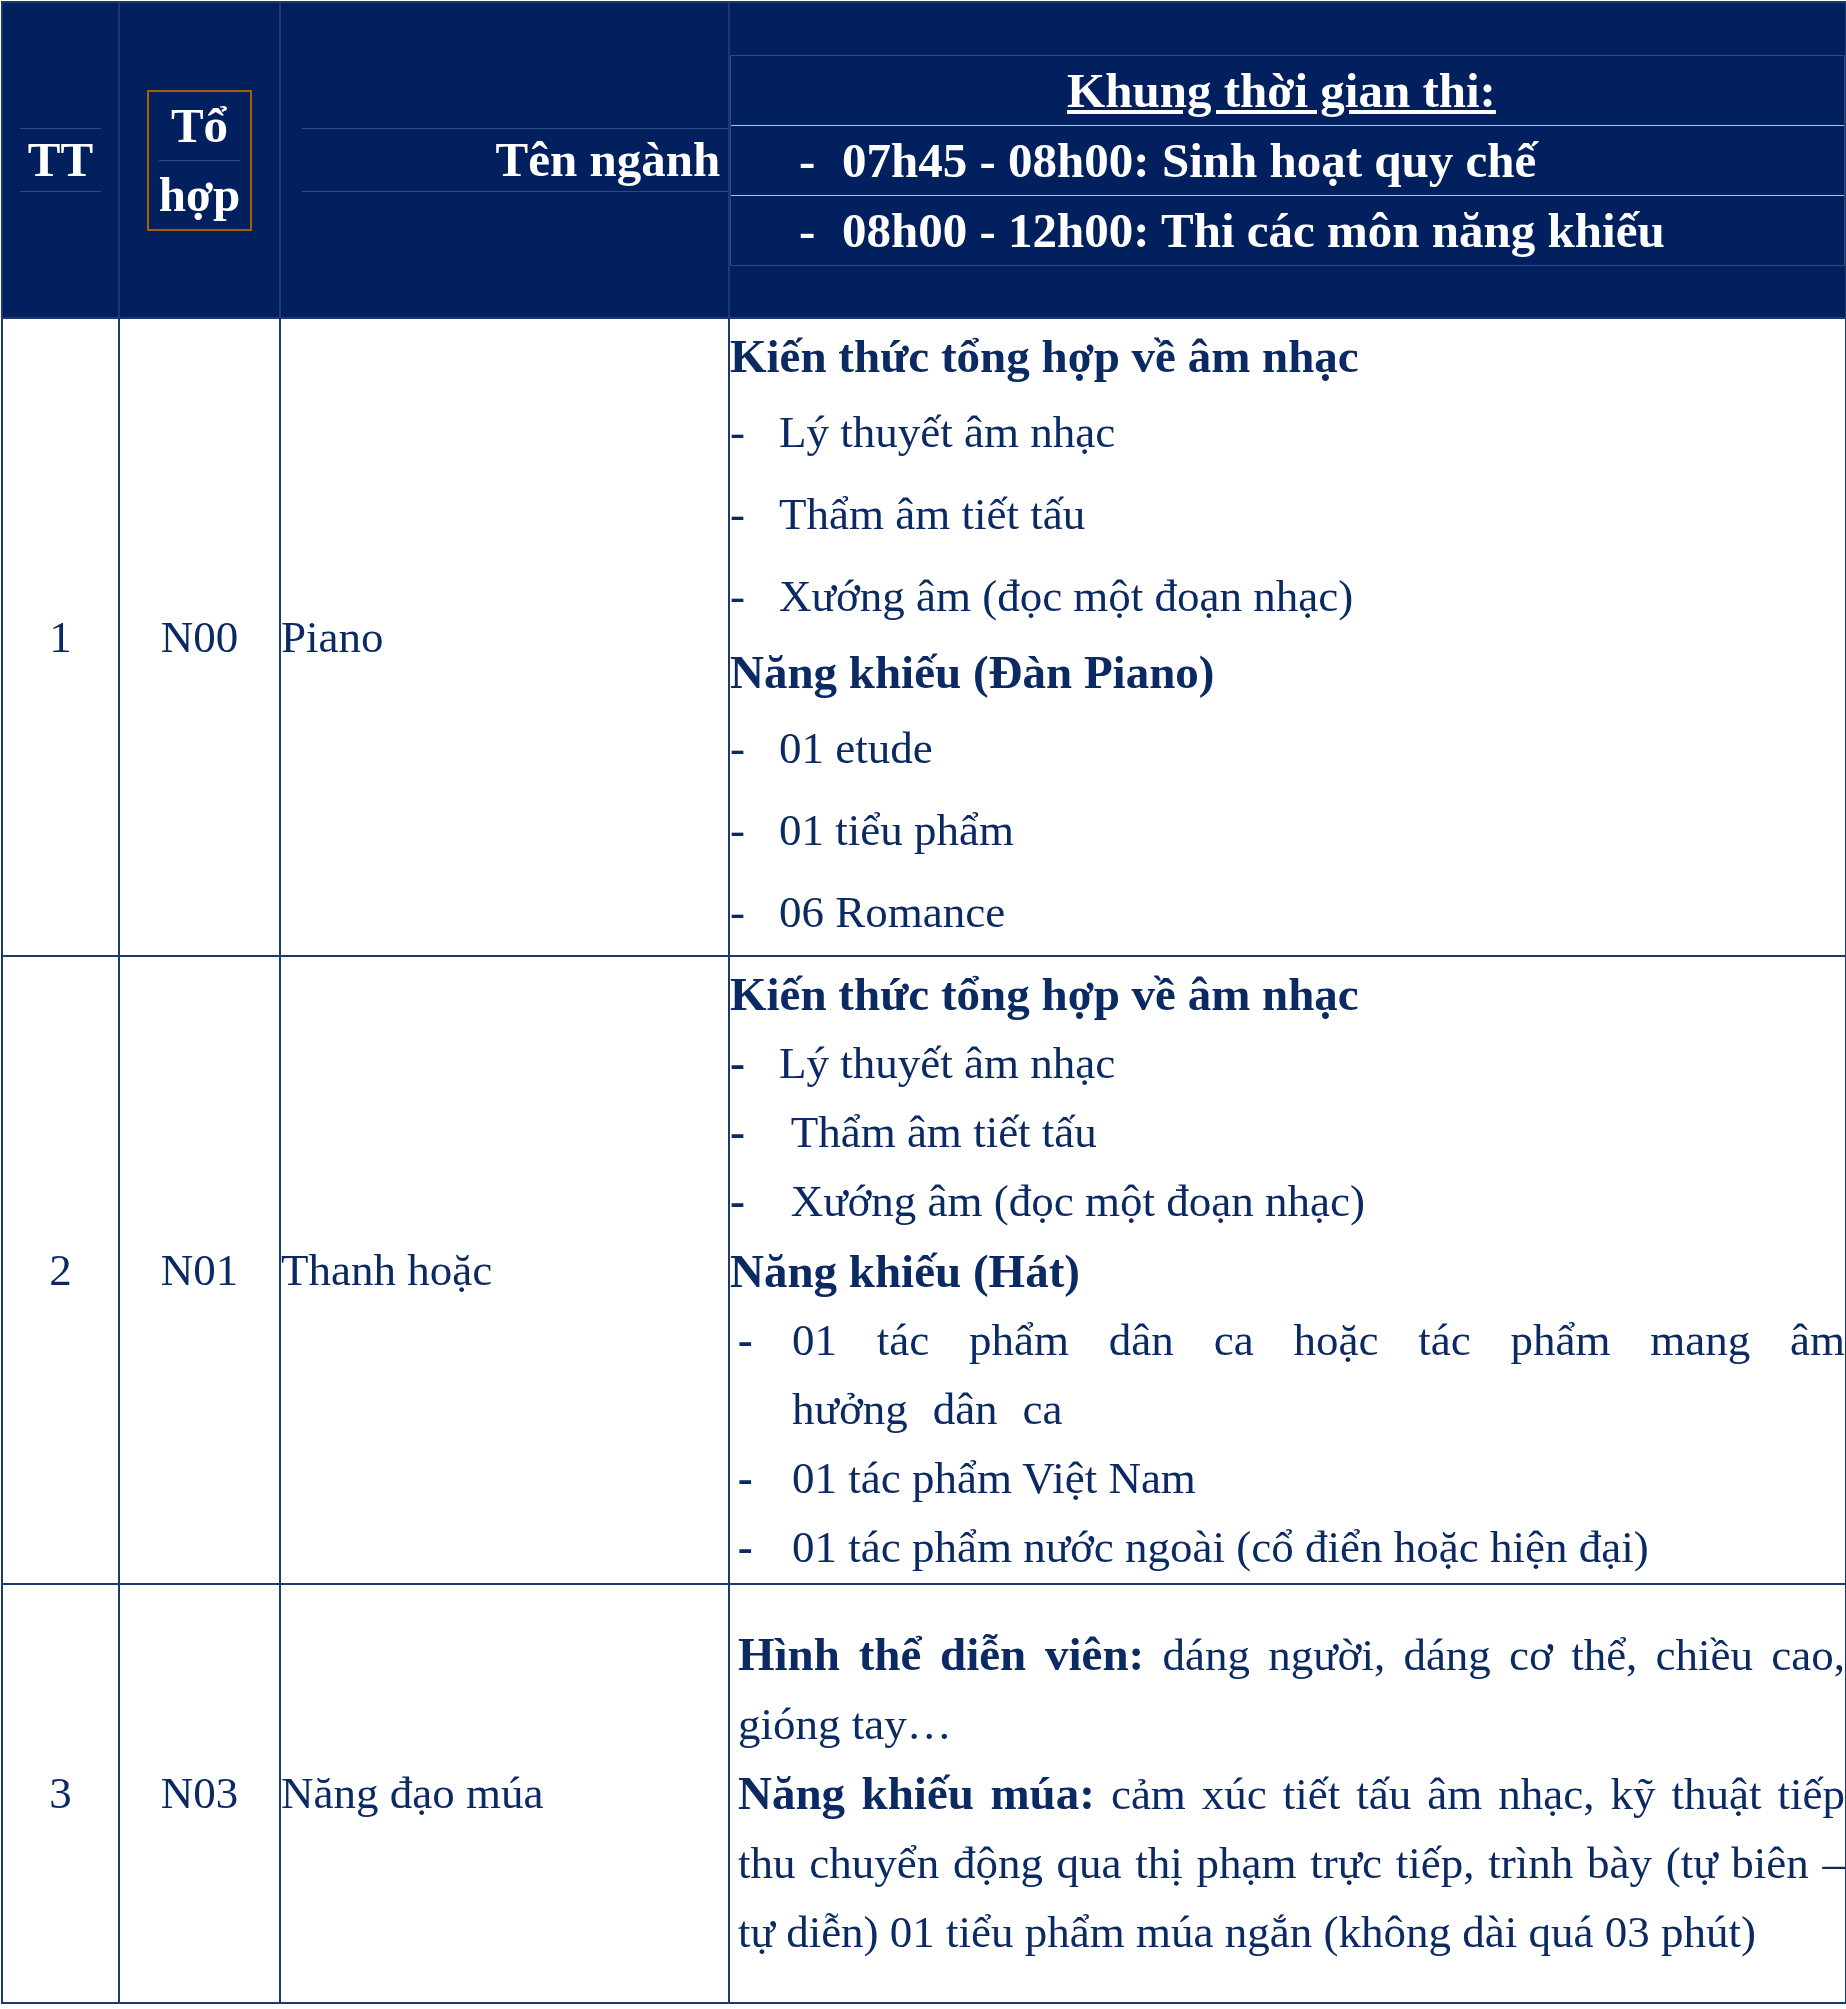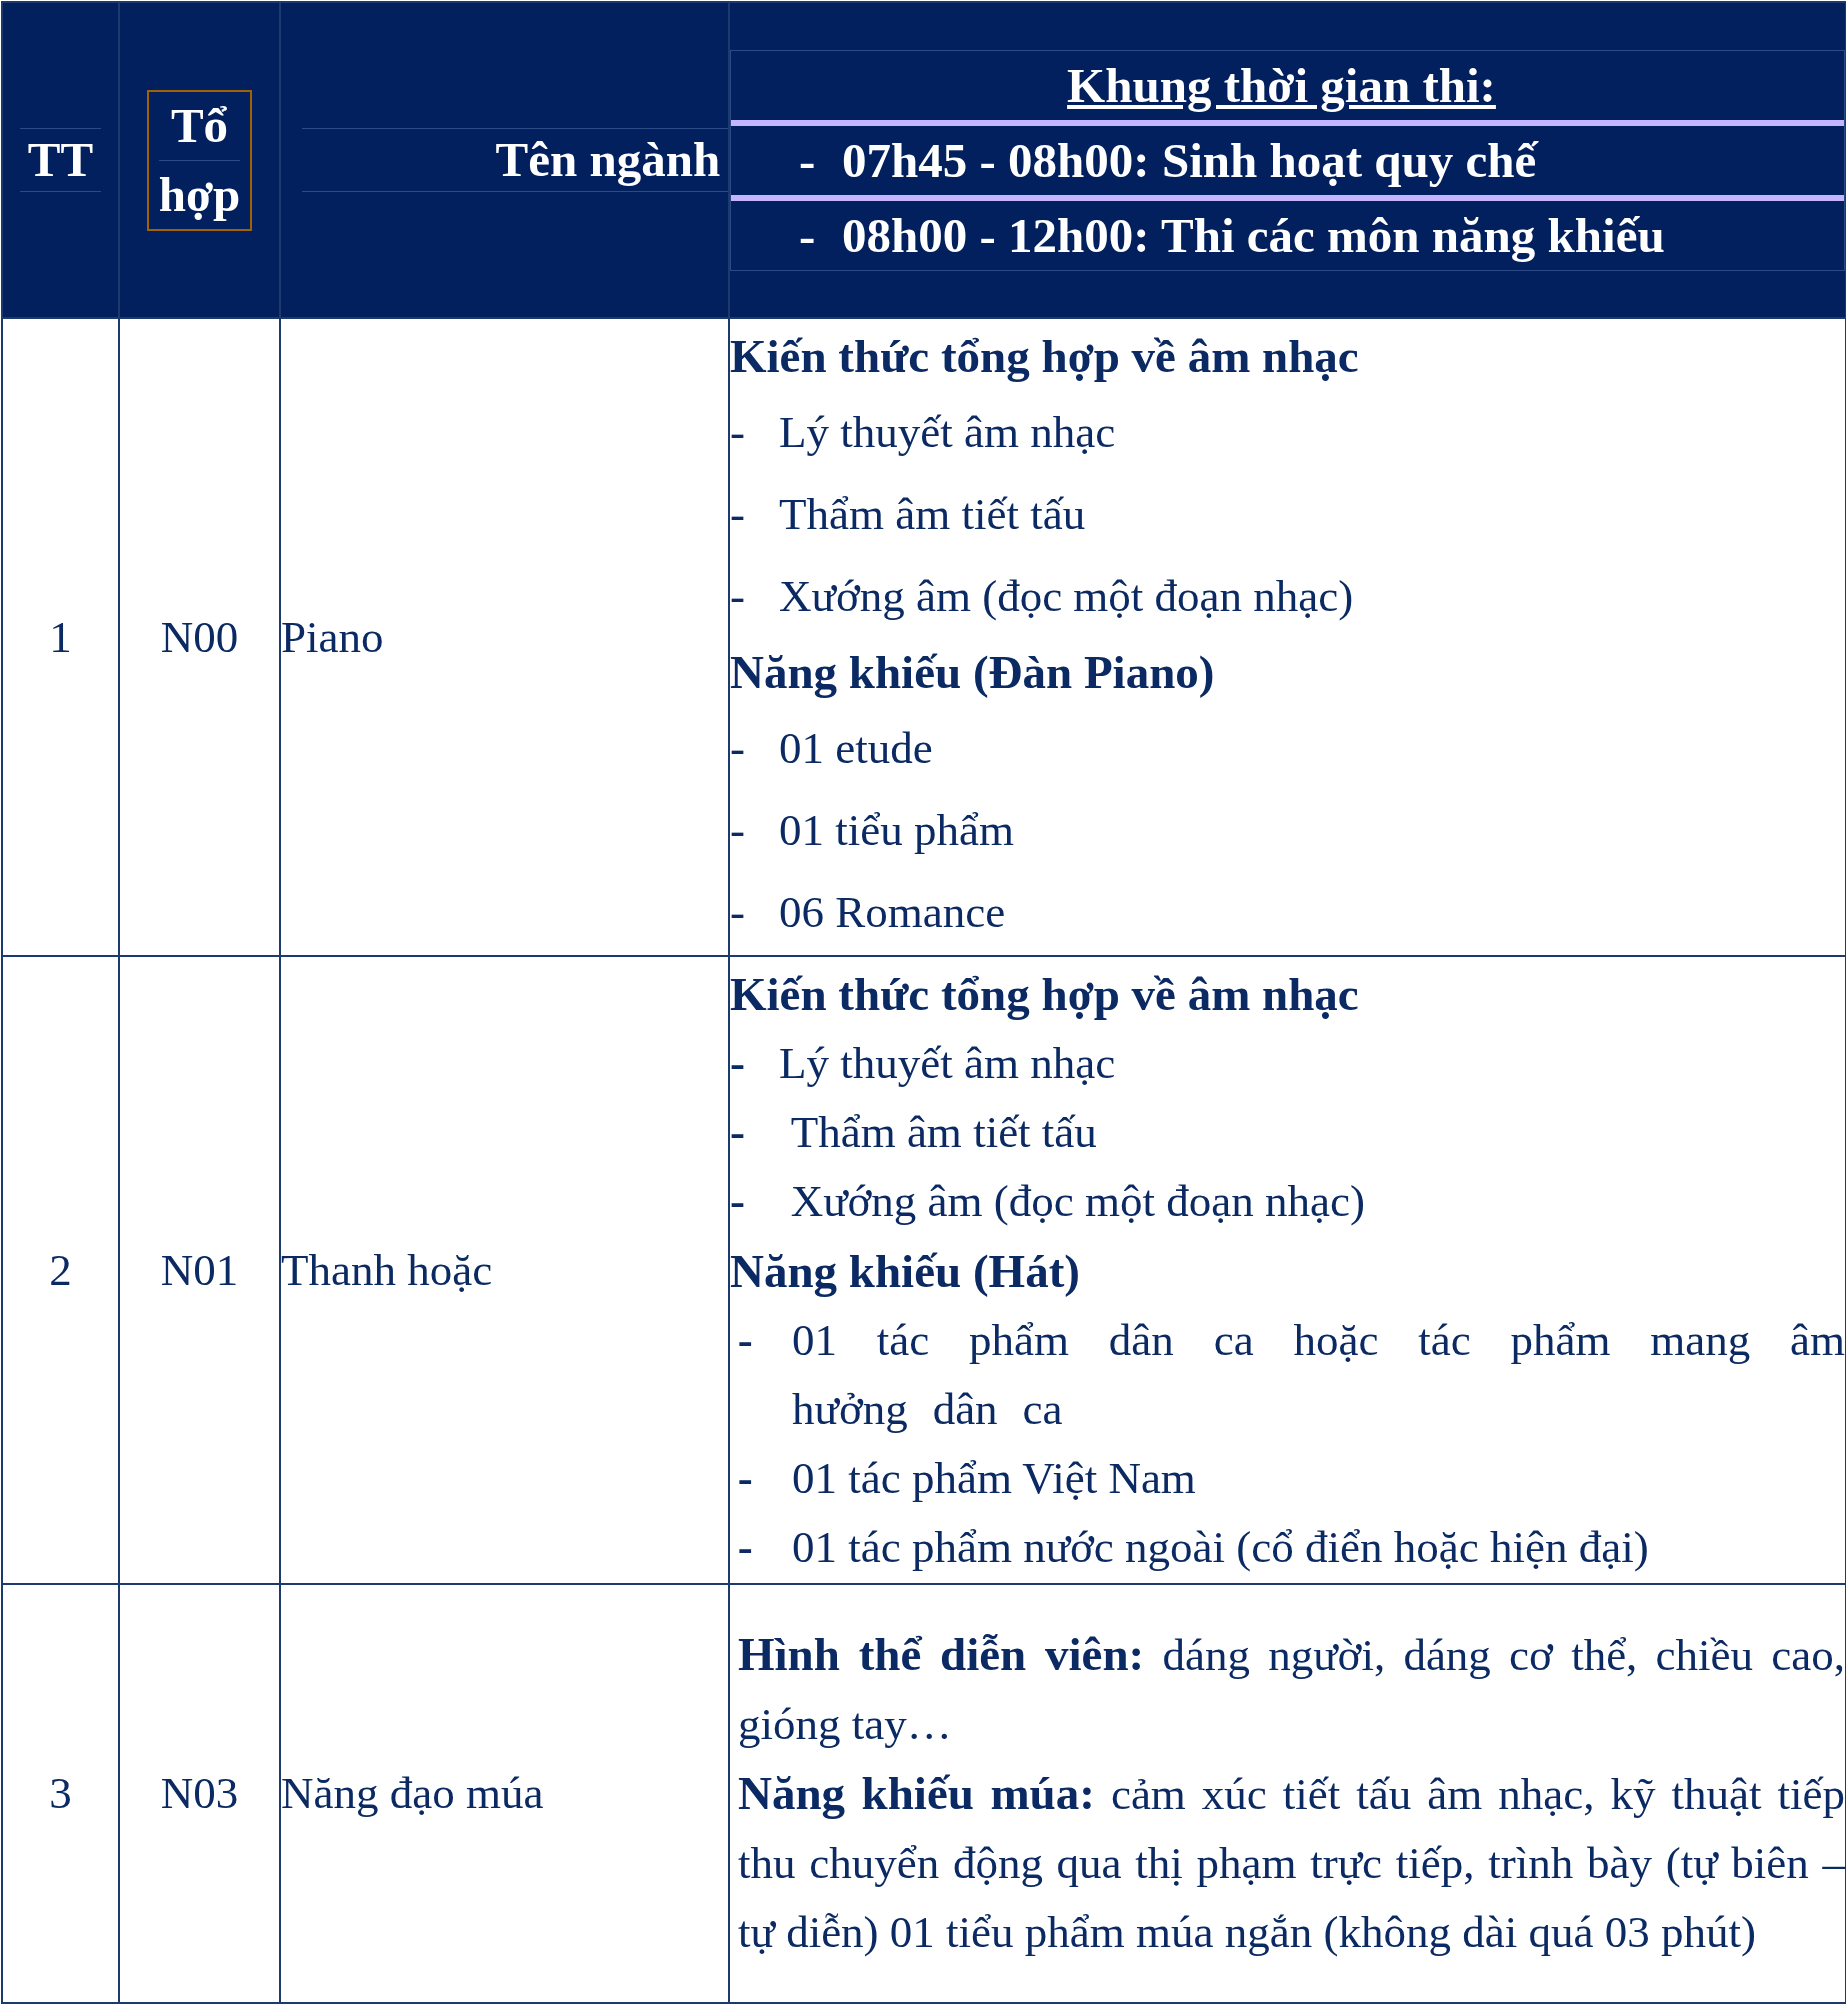--- a/index.html
+++ b/index.html
@@ -67,21 +67,21 @@
     th.h-name .hdr-inner { width: 410px; }
     th.h-detail { text-align: left; padding: 0 19.5px; }
     .sched {
       border: 1px solid #2c4a86;
     }
     .sched div {
       height: 69px;
       line-height: 69px;
       white-space: nowrap;
     }
-    .sched div + div { border-top: 6px solid #c4b5fd; }
+    .sched div + div { border-top: 1px solid #c4b5fd; }
     .sched .sched-title { text-align: center; padding-right: 12px; text-decoration: underline; }
     .sched .sched-line { padding-left: 68px; }
     .sched .dash { display: inline-block; width: 43px; }
 
     
     tbody td {
       font-size: 45px;
       line-height: 1.25;
     }
     td.c-num, td.c-code { text-align: center; }

